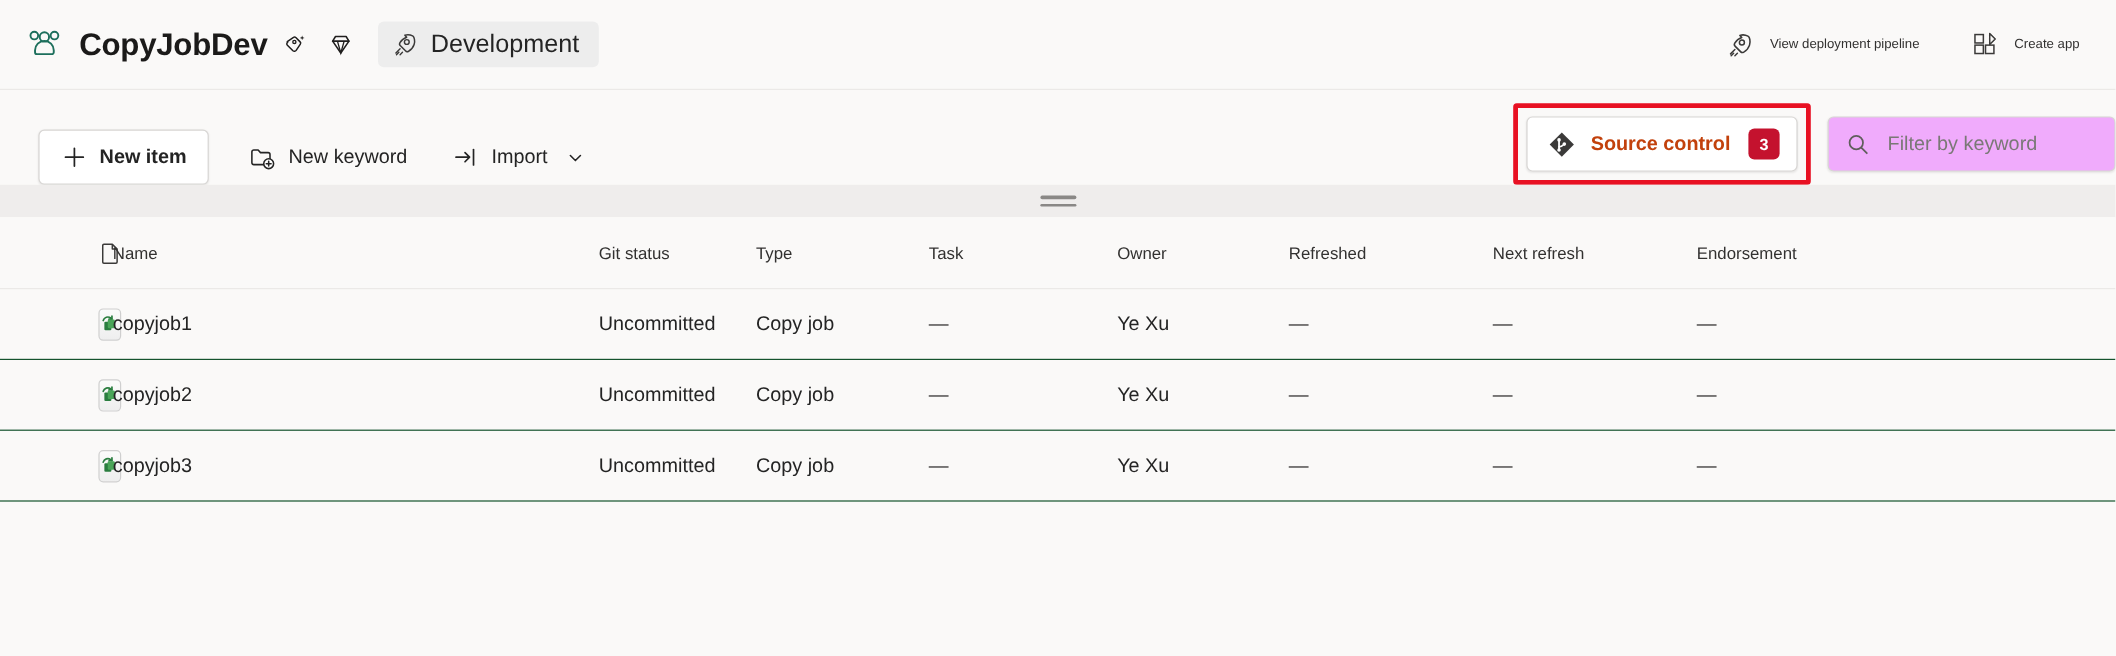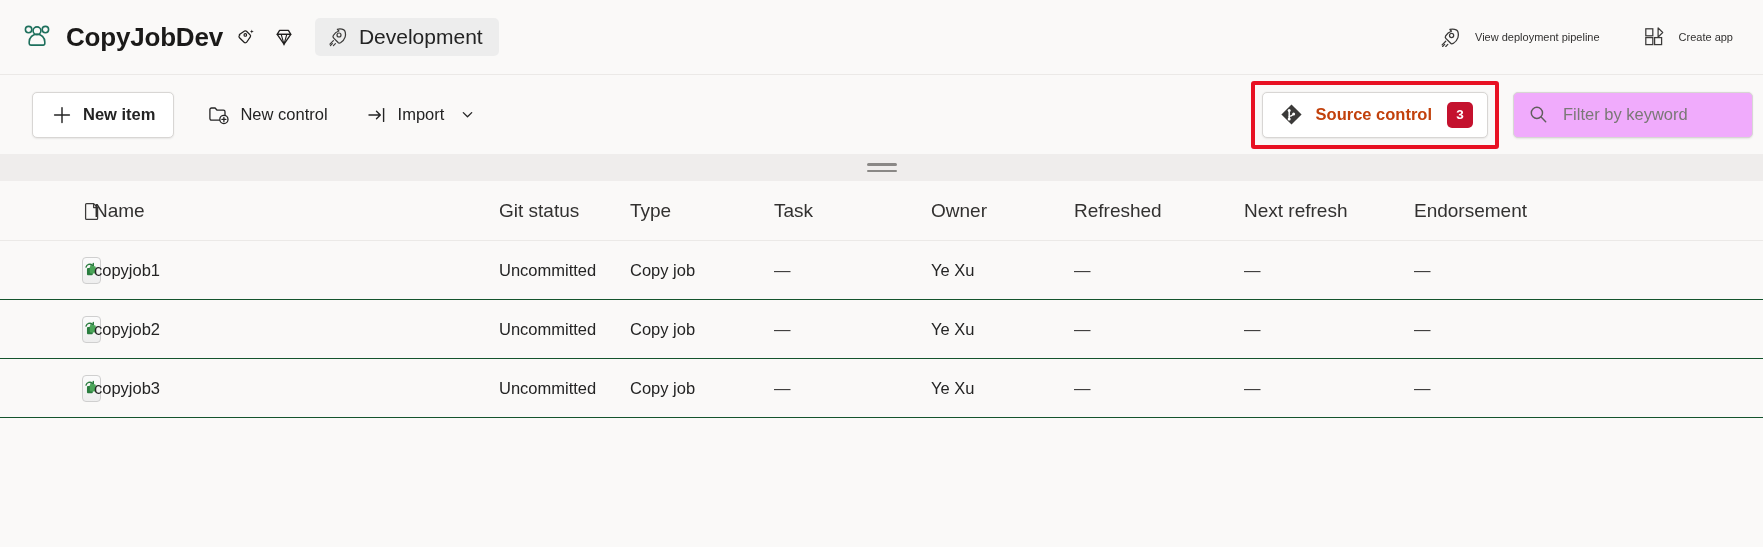--- a/index.html
+++ b/index.html
@@ -98,22 +98,22 @@
     font-size: 11px;
     color: #323130;
   }
   .hdr-action:last-child { margin-left: 18px; }
 
   
   .toolbar {
     height: 80px;
     min-height: 80px;
     display: flex;
-    align-items: center;
-    padding: 0 10px 0 32px;
+    align-items: flex-end;
+    padding: 0 0 0 32px;
     background: #faf9f8;
     border-top: 1px solid #ebe9e7;
     position: relative;
   }
   .tb-btn {
     display: flex;
     align-items: center;
     gap: 10px;
     height: 46px;
     padding: 0 18px;
@@ -260,21 +260,21 @@
   .c-name { width: 405px; }
   .c-git  { width: 131px; }
   .c-type { width: 144px; }
   .c-task { width: 157px; }
   .c-owner{ width: 143px; }
   .c-refr { width: 170px; }
   .c-next { width: 170px; }
   .c-endo { width: 170px; }
 
   .hcell {
-    font-size: 19px;
+    font-size: 14px;
     color: #323130;
     white-space: nowrap;
   }
   .dcell {
     font-size: 16.5px;
     color: #242424;
     white-space: nowrap;
   }
   .dash { color: #3b3a39; font-size: 16.5px; }
 
@@ -378,21 +378,21 @@
     <div class="tb-sep"></div>
 
     <div class="tb-btn">
       <span style="display:flex;align-items:center">
         <svg width="23" height="23" viewBox="0 0 23 23" fill="none">
           <path d="M2.9 6.6c0-.9.7-1.6 1.6-1.6h3.6l2 2.2h6.3c.9 0 1.6.7 1.6 1.6v6.8c0 .9-.7 1.6-1.6 1.6H4.5c-.9 0-1.6-.7-1.6-1.6V6.6z" stroke="#242424" stroke-width="1.3" stroke-linejoin="round"></path>
           <circle cx="16.9" cy="16.4" r="4.1" fill="#fff" stroke="#242424" stroke-width="1.3"></circle>
           <path d="M16.9 14.4v4M14.9 16.4h4" stroke="#242424" stroke-width="1.3" stroke-linecap="round"></path>
         </svg>
       </span>
-      <span class="label">New control</span>
+      <span class="label">New keyword</span>
     </div>
 
     <div class="tb-btn">
       <span style="display:flex;align-items:center">
         <svg width="22" height="22" viewBox="0 0 22 22" fill="none">
           <path d="M3 11h11M10.5 7.2 14.3 11l-3.8 3.8" stroke="#242424" stroke-width="1.4" stroke-linecap="round" stroke-linejoin="round"></path>
           <path d="M17.6 4.6v12.8" stroke="#242424" stroke-width="1.4" stroke-linecap="round"></path>
         </svg>
       </span>
       <span class="label">Import</span>

